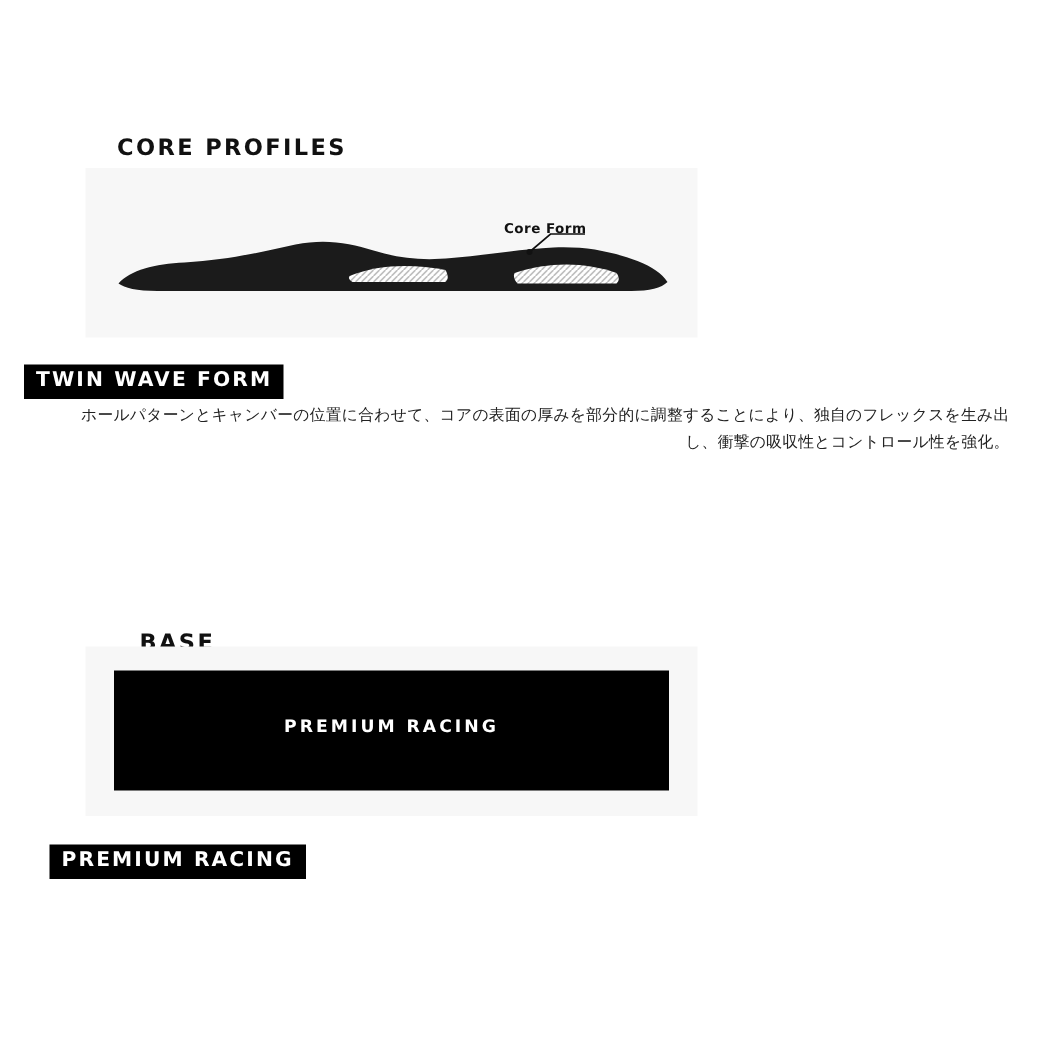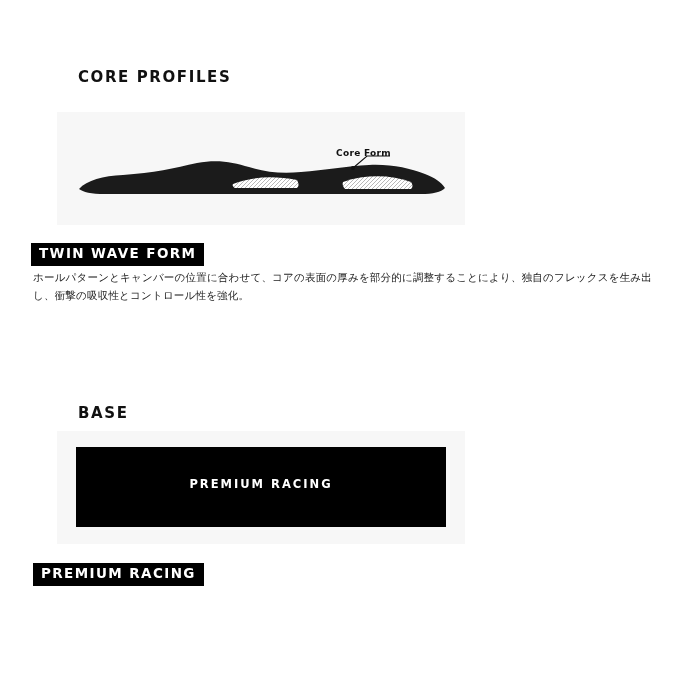--- a/index.html
+++ b/index.html
@@ -23,21 +23,21 @@
 
   
   .section-heading {
     position: absolute;
     font-family: "DejaVu Sans", sans-serif;
     font-weight: bold;
     letter-spacing: 1.6px;
     font-size: 15px;
     color: #111;
   }
-  #core-profiles-heading { left: 78px; top: 68px; }
+  #core-profiles-heading { left: 78px; top: 89px; }
   #base-heading { left: 78px; top: 404px; }
 
   
   .panel {
     position: absolute;
     background: #f7f7f7;
     overflow: hidden;
   }
   #core-profile-image {
     left: 57px;
@@ -66,35 +66,36 @@
     background: #000000;
     color: #ffffff;
     font-family: "DejaVu Sans", sans-serif;
     font-weight: bold;
     font-size: 13.5px;
     letter-spacing: 1.4px;
     padding: 4px 8px 5px 8px;
     white-space: nowrap;
     line-height: 1;
   }
-  #twin-wave-form-tag { left: 31px; top: 243px; }
+  #twin-wave-form-tag { left: 16px; top: 243px; }
   #premium-racing-tag { left: 33px; top: 563px; }
 
   .body-copy {
     position: absolute;
     font-family: "DejaVu Sans", sans-serif;
     font-size: 10.5px;
     line-height: 1.75;
     color: #222;
     letter-spacing: 0.2px;
   }
   #twin-wave-form-copy {
     left: 33px;
     top: 268px;
     width: 640px;
+    text-align: right;
   }
   #premium-racing-copy {
     left: 33px;
     top: 588px;
     width: 640px;
   }
 
   
   #base-image {
     left: 57px;
@@ -157,21 +158,21 @@
       <circle cx="296" cy="56" r="2" fill="#111"></circle>
     </svg>
   </div>
 
   <div class="callout-label" id="core-form-label">Core Form</div>
 
   <div class="tag-heading" id="twin-wave-form-tag">TWIN WAVE FORM</div>
 
   <p class="body-copy" id="twin-wave-form-copy" style="margin:0;">ホールパターンとキャンバーの位置に合わせて、コアの表面の厚みを部分的に調整することにより、独自のフレックスを生み出し、衝撃の吸収性とコントロール性を強化。</p>
 
-  <h2 class="section-heading" id="base-heading" style="margin:0;">BASE</h2>
+  <h2 class="section-heading" id="base-heading" style="margin:15px;">BASE</h2>
 
   <div class="panel" id="base-image">
     <div class="base-black-plate">
       <div class="base-plate-text">PREMIUM RACING</div>
     </div>
   </div>
 
   <div class="tag-heading" id="premium-racing-tag">PREMIUM RACING</div>
 
 

